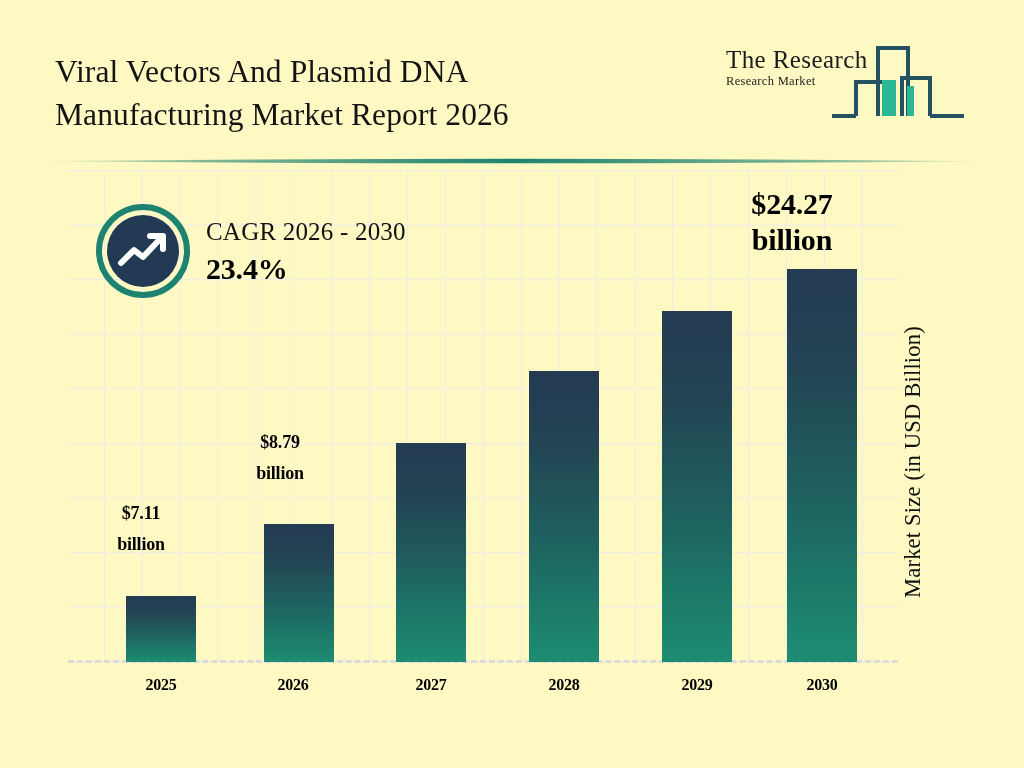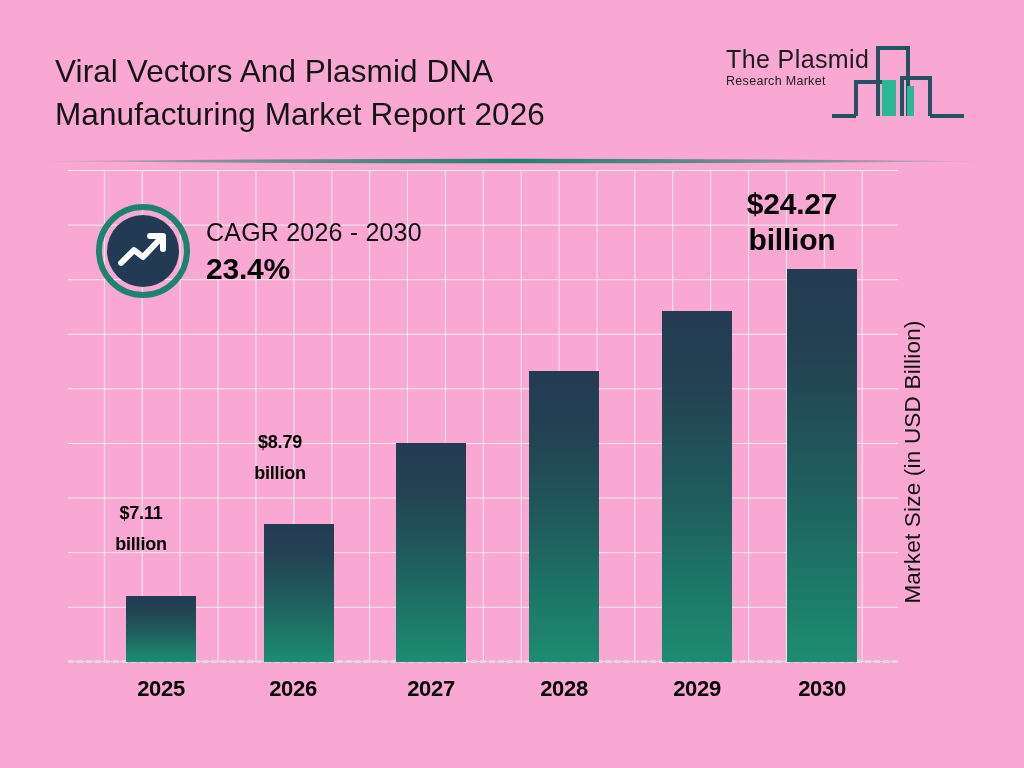--- a/index.html
+++ b/index.html
@@ -4,23 +4,23 @@
 <style>
   html, body {
     margin: 0;
     padding: 0;
     background: #ffffff;
   }
   #page {
     position: relative;
     width: 1024px;
     height: 768px;
-    background: #f9a8d4;
+    background: #fef9c3;
     overflow: hidden;
-    font-family: Liberation Sans, sans-serif;
+    font-family: Liberation Serif, serif;
     -webkit-font-smoothing: antialiased;
   }
 
   
   #header {
     position: absolute;
     left: 0; top: 0;
     width: 1024px;
     height: 152px;
   }
@@ -140,21 +140,21 @@
     position: absolute;
     left: 68px;
     top: 676px;
     width: 830px;
     height: 34px;
   }
   .x-tick {
     position: absolute;
     top: 0;
     text-align: center;
-    font-size: 22px;
+    font-size: 16px;
     font-weight: bold;
     color: #000000;
     letter-spacing: -0.3px;
   }
 
   
   #y-axis-title {
     position: absolute;
     left: 893px;
     top: 262px;
@@ -214,21 +214,21 @@
 <body>
 
 <div id="page">
 
   <div id="header">
     <div id="chart-title">Viral Vectors And Plasmid DNA
 Manufacturing Market Report 2026</div>
 
     <div id="logo">
       <div id="logo-text">
-        <div id="logo-line1">The Plasmid</div>
+        <div id="logo-line1">The Research</div>
         <div id="logo-line2">Research Market</div>
       </div>
       <div id="logo-mark">
         <svg width="140" height="88" viewBox="0 0 140 88" xmlns="http://www.w3.org/2000/svg">
           <g fill="none" stroke="#245263" stroke-width="4">
             <polyline points="2,80 2,80 26,80"></polyline>
             <polyline points="26,80 26,46 58,46 58,80"></polyline>
             <polyline points="48,80 48,12 78,12 78,80"></polyline>
             <polyline points="72,80 72,42 100,42 100,80"></polyline>
             <polyline points="100,80 134,80"></polyline>

